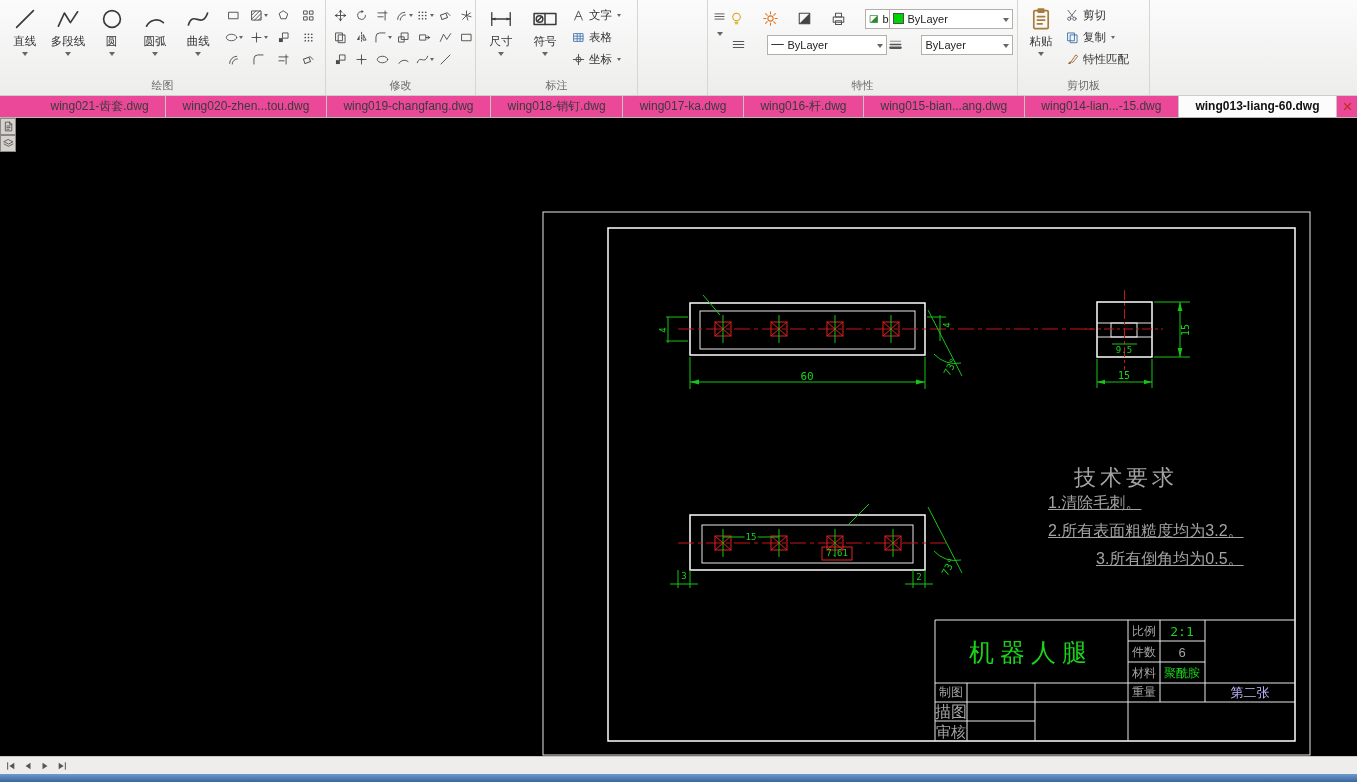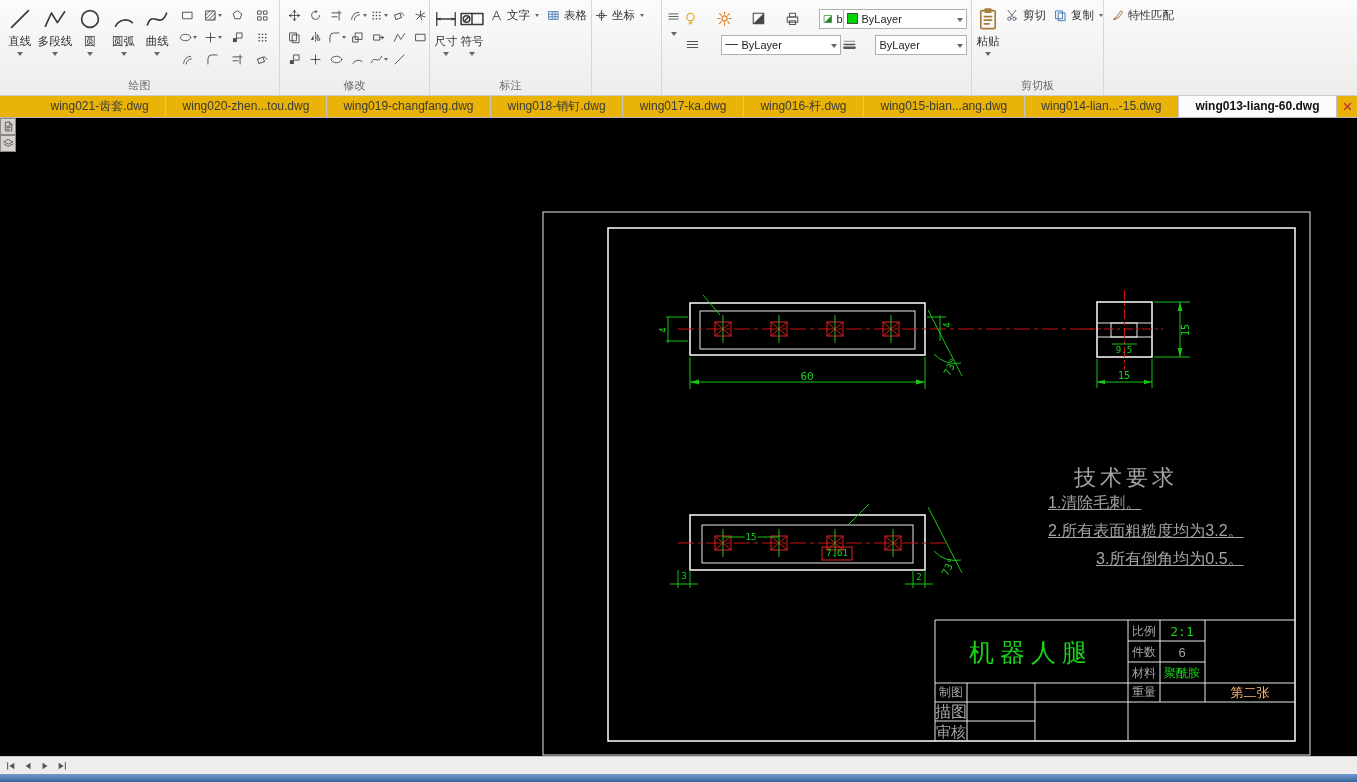--- a/index.html
+++ b/index.html
@@ -16,55 +16,55 @@
   .bigicon { width:24px; height:24px; color:#3b3b3b; margin-bottom:3px; flex:0 0 auto; }
   .blabel { font-size:11.5px; color:#333; white-space:nowrap; }
   .caret { width:0; height:0; border-left:3.5px solid transparent; border-right:3.5px solid transparent; border-top:4px solid #666; margin-top:3px; }
   .mcaret { width:0; height:0; border-left:2.5px solid transparent; border-right:2.5px solid transparent; border-top:3px solid #666; margin-left:1px; }
   .minigrid { display:grid; grid-auto-rows:22px; margin-top:2px; }
   .minigrid.draw { grid-template-columns:repeat(4,25px); }
   .minigrid.modify { grid-template-columns:repeat(7,21px); }
   .mcell { display:flex; align-items:center; justify-content:center; }
   .mi { width:13px; height:13px; color:#4a4a4a; flex:0 0 auto; }
   svg.ic { stroke:currentColor; fill:none; stroke-width:1.4; stroke-linecap:round; stroke-linejoin:round; }
-  .listcol { display:flex; flex-direction:row; margin-top:2px; }
+  .listcol { display:flex; flex-direction:column; margin-top:2px; }
   .listbtn { display:flex; align-items:center; gap:4px; height:22px; padding:0 4px; font-size:11.5px; color:#333; white-space:nowrap; }
   .pcol { display:flex; flex-direction:column; gap:5px; padding-top:6px; }
   .prow { display:flex; align-items:center; gap:19px; height:21px; }
   .pbtn { width:19px; height:19px; display:flex; align-items:center; justify-content:center; }
   .pbtn .mi { width:15px; height:15px; }
   .dd { display:flex; align-items:center; background:#fff; border:1px solid #b3b0ac; height:20px; padding:0 3px; gap:3px; font-size:11px; color:#222; }
   .dd .val { flex:1; overflow:hidden; white-space:nowrap; }
   .chip-green { width:11px; height:11px; background:#00d400; border:1px solid #4d4d4d; flex:0 0 auto; }
   .wheel { width:14px; height:14px; border-radius:50%; border:1px solid #888;
            background:conic-gradient(#e03030,#e0d020,#30c030,#30c0c0,#3030d0,#c030c0,#e03030); flex:0 0 auto; }
   .minicol { display:flex; flex-direction:column; gap:6px; padding-top:8px; width:16px; align-items:center; }
 
   
-  .tabbar { height:22px; background:#eab308; border-bottom:1px solid #b9b6b3; display:flex; align-items:stretch; font-size:12px; flex:0 0 auto; }
+  .tabbar { height:22px; background:#ec4899; border-bottom:1px solid #b9b6b3; display:flex; align-items:stretch; font-size:12px; flex:0 0 auto; }
   .tabspacer { width:34px; flex:0 0 auto; }
   .ftab { flex:1 1 auto; text-align:center; line-height:21px; border-right:1px solid #c7c4c1; color:#3a3a3a; white-space:nowrap; overflow:hidden; padding:0 6px; }
   .ftab.active { background:#fcfcfc; font-weight:bold; color:#101010; }
   .tabclose { width:20px; flex:0 0 auto; display:flex; align-items:center; justify-content:center; color:#c03028; }
   .tabclose svg { width:9px; height:9px; stroke:currentColor; stroke-width:1.8; }
 
   
   .canvas { position:relative; flex:1 1 auto; background:#000; overflow:hidden; }
   svg.cad { position:absolute; left:0; top:0; }
   .w  { stroke:#e8e8e8; fill:none; stroke-width:1; }
   .w2 { stroke:#ffffff; fill:none; stroke-width:1.5; }
   .g  { stroke:#17c417; fill:none; stroke-width:1; }
   .gf { fill:#17c417; stroke:none; }
   .r  { stroke:#c81414; fill:none; stroke-width:1; }
   .rx { stroke:#e62020; fill:none; stroke-width:1; }
   .ct { position:absolute; line-height:1; white-space:nowrap; transform:translate(-50%,-50%); }
   .ctl { position:absolute; line-height:1; white-space:nowrap; transform:translateY(-50%);text-decoration:underline; }
   .gtx { color:#1ad41a; font-family:"DejaVu Sans Mono", monospace; }
   .wtx { color:#a3a3a3; }
-  .rtx { color:#fdba74;text-align:right; }
+  .rtx { color:#c4b5fd;text-align:right; }
   .r90 { transform:translate(-50%,-50%) rotate(-90deg); }
   .r63 { transform:translate(-50%,-50%) rotate(-63deg); }
   .bgblk { background:#000; padding:0 1px; }
   .palstrip { position:absolute; left:0; top:0; width:16px; display:flex; flex-direction:column; }
   .palbtn { width:16px; height:17px; background:#d6d3cf; border:1px solid #8a8885; display:flex; align-items:center; justify-content:center; color:#444; }
   .palbtn svg { width:11px; height:11px; }
 
   
   .layoutbar { height:18px; background:#efedec; border-top:1px solid #c9c6c3; display:flex; align-items:stretch; font-size:11px; flex:0 0 auto; }
   .navbtns { display:flex; align-items:center; padding:0 4px; gap:3px; }
@@ -280,21 +280,21 @@
         <line x1="2" y1="2" x2="10" y2="10"></line>
         <line x1="10" y1="2" x2="2" y2="10"></line>
       </symbol>
 </defs>
 </svg>
 
 <div class="app">
 
   <div class="ribbon">
 
-    <section class="rsec" style="width:280px">
+    <section class="rsec" style="width:326px">
       <div class="rcontent">
         <div class="bigbtn">
           <svg class="bigicon ic">
               <use href="#i-line"></use>
             </svg>
           <span class="blabel">直线</span>
           <span class="caret"></span>
         </div>
         <div class="bigbtn">
           <svg class="bigicon ic">
@@ -620,20 +620,21 @@
             <svg class="mi ic" style="color:#555">
                 <use href="#i-lineweight"></use>
               </svg>
             <div class="dd" style="flex:1">
               <span class="val">ByLayer</span>
               <span class="caret"></span>
             </div>
           </div>
         </div>
       </div>
+      <div class="seclabel">特性</div>
     </section>
 
     <section class="rsec" style="width:132px">
       <div class="rcontent">
         <div class="bigbtn" style="width:38px">
           <svg class="bigicon ic" style="color:#a67c3d">
               <use href="#i-paste"></use>
             </svg>
           <span class="blabel">粘贴</span>
           <span class="caret"></span>

